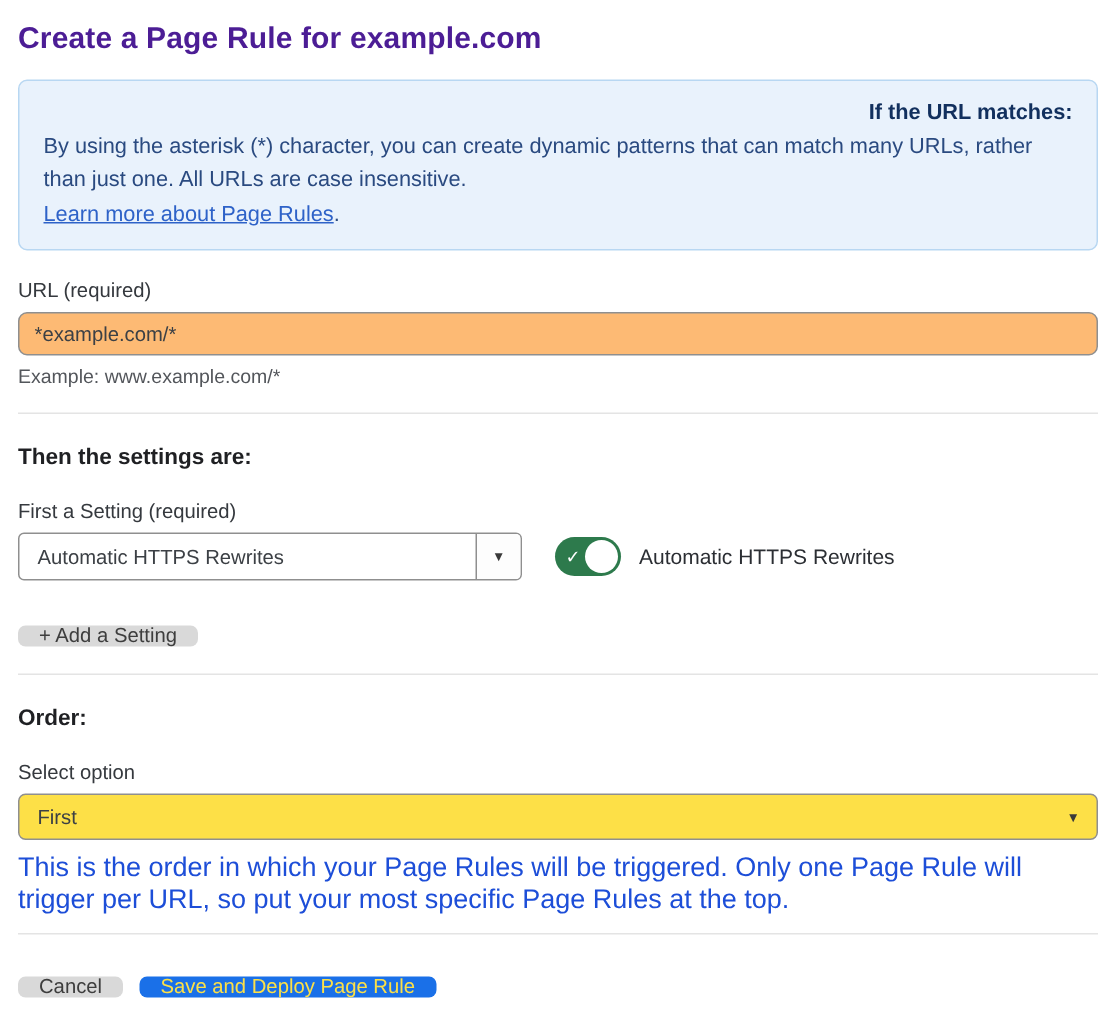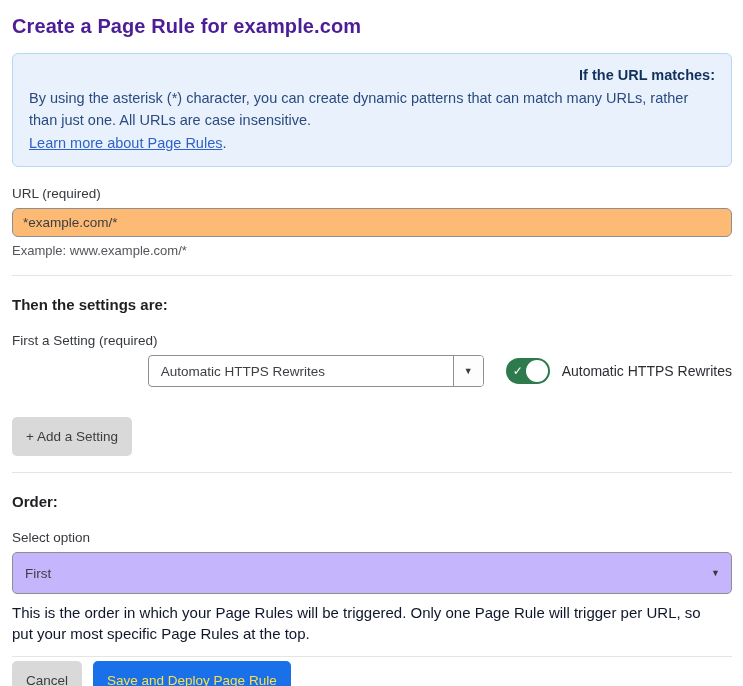--- a/index.html
+++ b/index.html
@@ -44,21 +44,21 @@
     border:1px solid var(--border-gray);border-radius:6px;
     padding:0 10px;font-size:13.5px;color:#3c4045;
     font-family:"Liberation Sans", sans-serif;background:#fdba74;outline:none;
   }
   .helper-text{margin-top:6px;font-size:13px;color:#53565b;line-height:16px;}
   .divider{height:1px;background:var(--divider);border:none;}
   .divider.d1{margin-top:16px;}
   .divider.d2{margin-top:16px;}
   .divider.d3{margin-top:12px;}
   .section-heading{margin-top:20px;font-size:15px;font-weight:bold;color:#1f2023;line-height:18px;}
-  .setting-row{margin-top:6px;display:flex;align-items:center;justify-content:flex-end;}
+  .setting-row{margin-top:6px;display:flex;align-items:center;}
   .select-like{
     position:relative;display:flex;align-items:stretch;
     width:336px;height:32px;
     border:1px solid var(--border-gray);border-radius:4px;
     background:#fff;cursor:pointer;overflow:hidden;
   }
   .select-like .select-value{
     flex:1;display:flex;align-items:center;padding:0 12px;
     font-size:13.5px;color:#3c4045;white-space:nowrap;
   }
@@ -78,39 +78,39 @@
   }
   .toggle.on .knob{left:20px;}
   .toggle .check{
     position:absolute;left:7px;top:5px;font-size:12px;line-height:16px;color:#fff;
     display:none;
   }
   .toggle.on .check{display:block;}
   .toggle-label{margin-left:12px;font-size:14px;color:#2b2e33;}
   .btn{
     display:inline-flex;align-items:center;justify-content:center;
-    height:39px;padding:0 14px;border:none;border-radius:5px;
+    height:14px;padding:0 14px;border:none;border-radius:5px;
     font-size:13.5px;font-family:"Liberation Sans", sans-serif;cursor:pointer;
     line-height:30px;
   }
   .btn.gray{background:var(--btn-gray);color:#3d3d3d;}
   .btn.blue{background:var(--accent-blue);color:#fde047;}
   .add-setting{margin-top:30px;}
   .full-select{
-    position:relative;margin-top:6px;height:42px;width:100%;
-    border:1px solid var(--border-gray);border-radius:5px;background:#c4b5fd;
+    position:relative;margin-top:6px;height:31px;width:100%;
+    border:1px solid var(--border-gray);border-radius:5px;background:#fde047;
     display:flex;align-items:center;padding:0 12px;
     font-size:13.5px;color:#3c4045;cursor:pointer;
   }
   .full-select .caret{
     position:absolute;right:11px;top:50%;transform:translateY(-50%);
     font-size:9px;color:#3a3a3a;
   }
-  .order-helper{margin-top:8px;font-size:15px;color:#0f172a;line-height:21px;max-width:700px;}
-  .footer-row{margin-top:4px;display:flex;gap:11px;}
+  .order-helper{margin-top:8px;font-size:18px;color:#1d4ed8;line-height:21px;max-width:700px;}
+  .footer-row{margin-top:28px;display:flex;gap:11px;}
 </style>
 </head>
 <body>
 
 
 
 <h1 class="page-title">Create a Page Rule for example.com</h1>
 
 <div class="info-box">
   <div class="info-heading">If the URL matches:</div>

